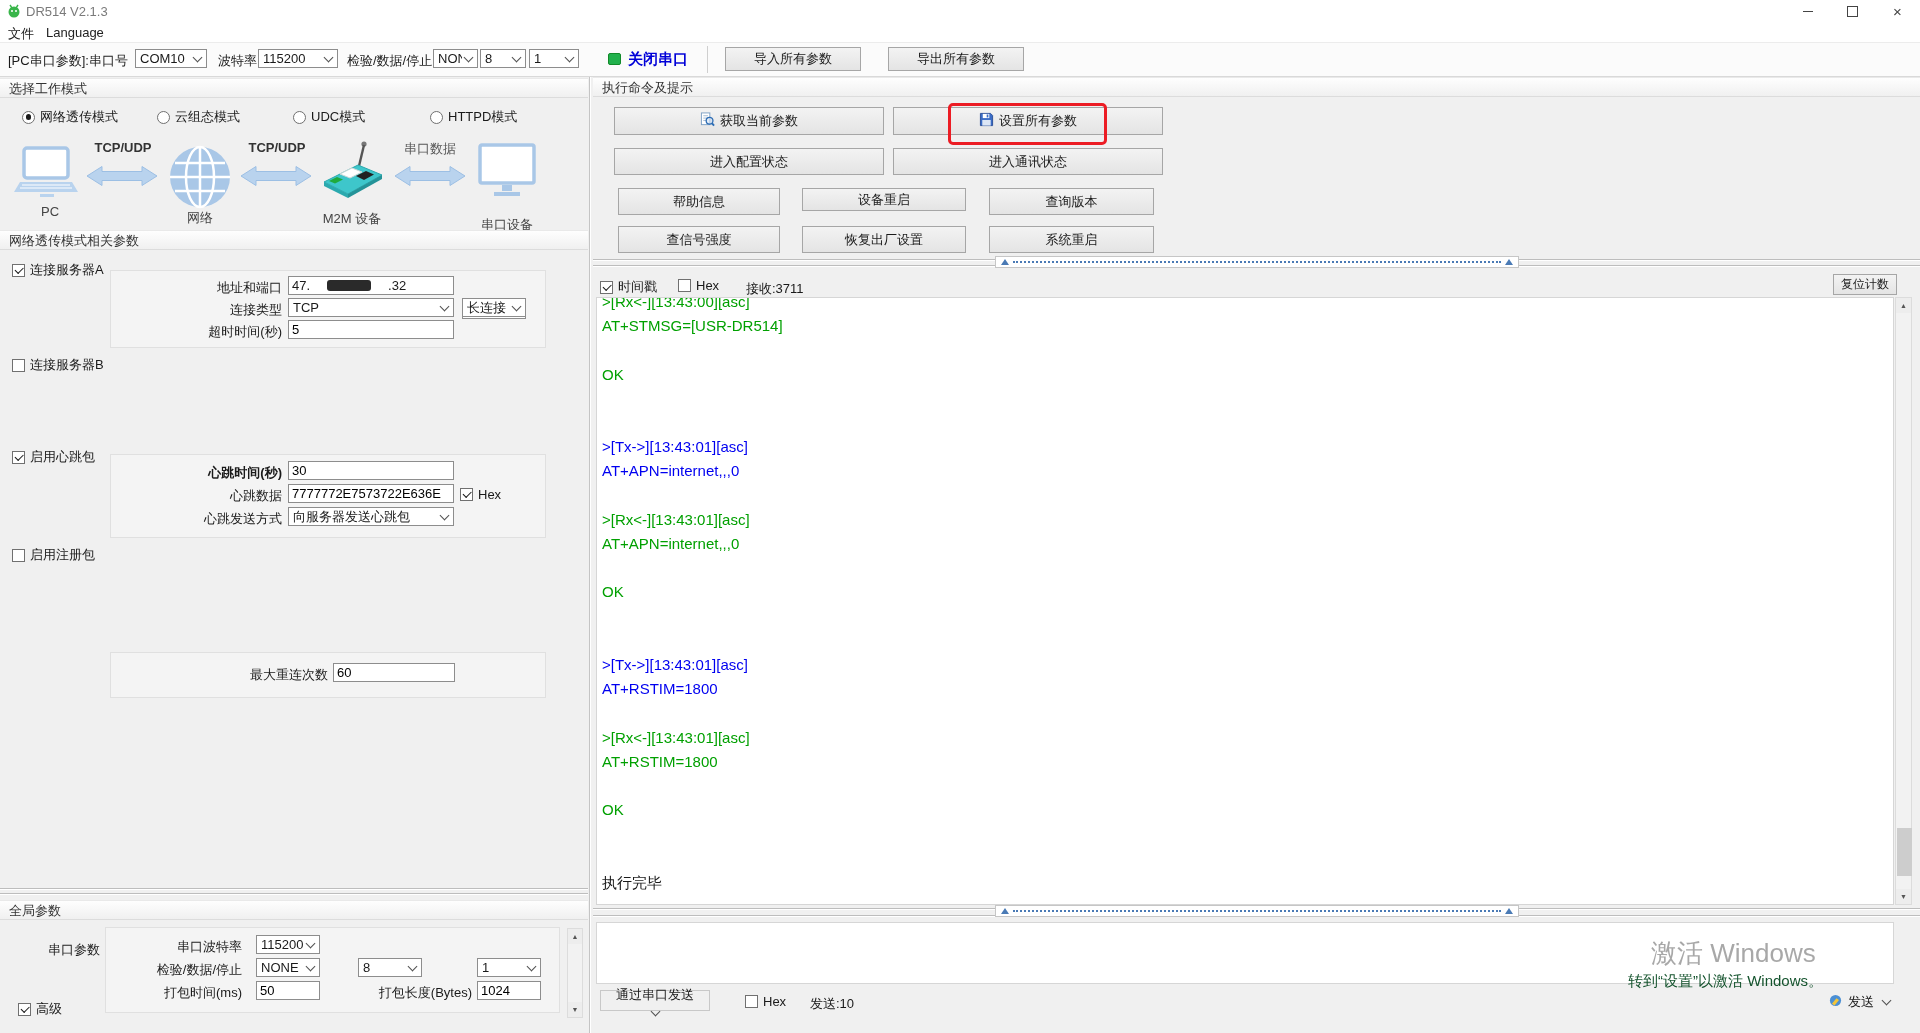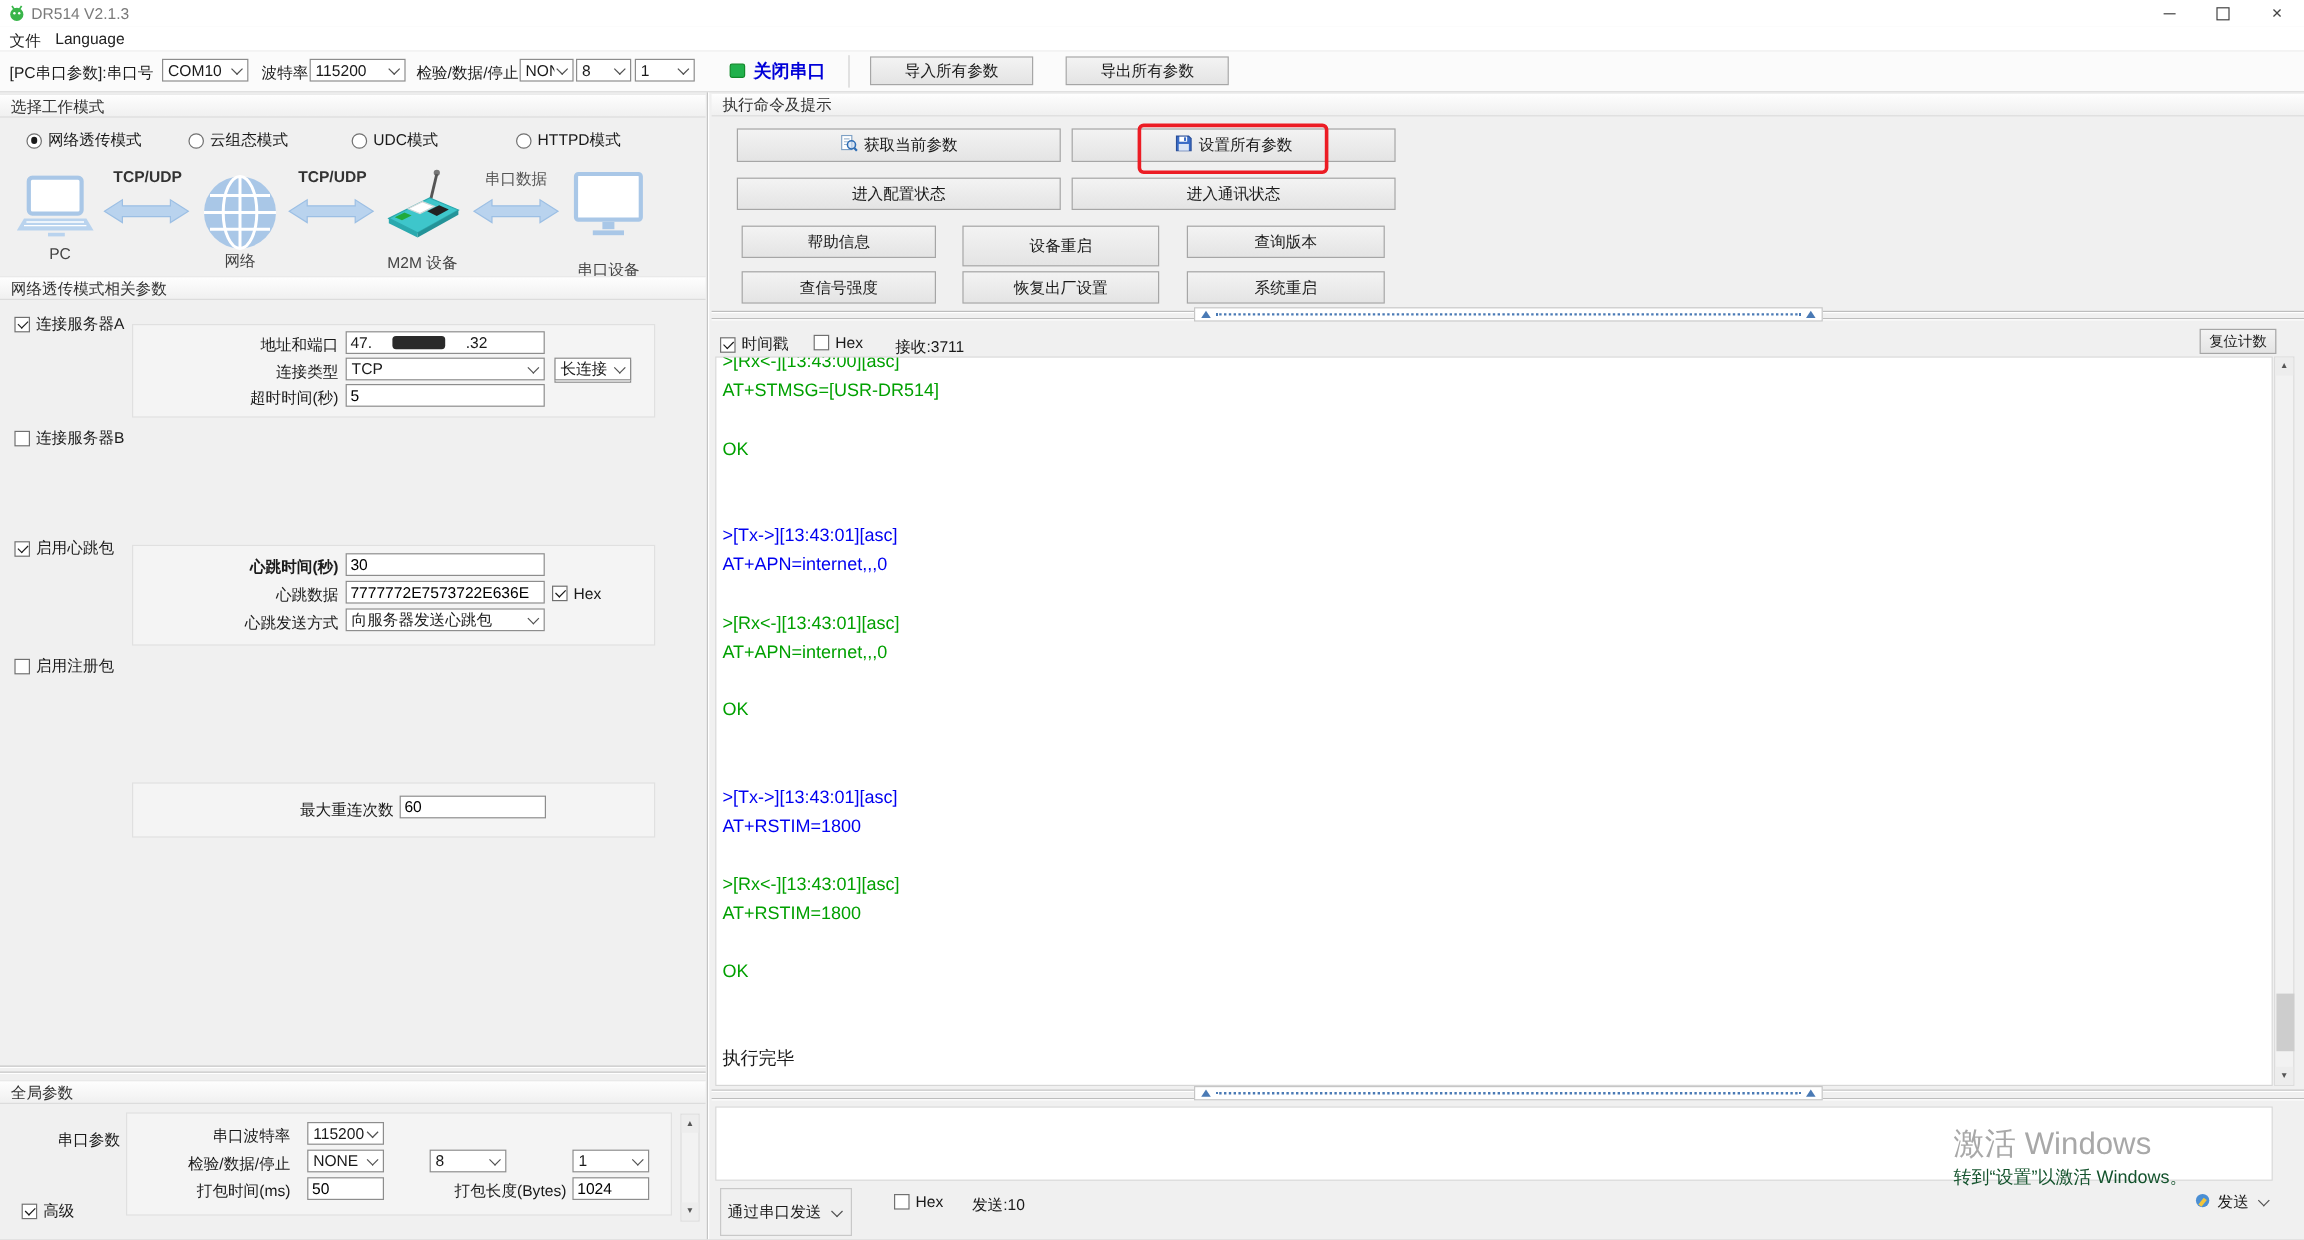--- a/index.html
+++ b/index.html
@@ -51,21 +51,21 @@
   .logbox{position:absolute;background:#fff;border:1px solid #d6d6d6;box-sizing:border-box;overflow:hidden;}
   .loglines{position:absolute;left:5px;top:-8px;font-size:15px;line-height:24.2px;white-space:pre;}
   .ln.rx{color:#00a000;}.ln.tx{color:#0000f0;}.ln.plain{color:#1a1a1a;}
   .node-label{position:absolute;font-size:13px;color:#444;text-align:center;}
   .link-label{position:absolute;font-size:13px;color:#333;text-align:center;font-weight:bold;}
   .link-label.normal{font-weight:normal;color:#555;}
   .redbox{position:absolute;border:3px solid #ec1c24;border-radius:5px;pointer-events:none;}
   .led{position:absolute;width:13px;height:12px;background:#21b14c;border:1px solid #128a2a;border-radius:2px;box-sizing:border-box;}
   .closeport{position:absolute;font-size:15px;font-weight:bold;color:#0000d8;}
   .vline{position:absolute;width:1px;background:#cfcfcf;}
-  .wm1{position:absolute;font-size:26px;color:#a8a8a8;}
+  .wm1{position:absolute;font-size:26px;color:#a8a8a8;margin-left:23px;}
   .wm2{position:absolute;font-size:15px;color:#14532d;}
   .redact{display:inline-block;width:44px;height:11px;background:#2a2a2a;border-radius:3px;margin:0 1px;}
   .flatbtn{position:absolute;display:flex;align-items:center;justify-content:center;gap:6px;
        background:#f0f0f0;border:1px solid #c8c8c8;font-size:13px;box-sizing:border-box;}
   .stext{position:absolute;font-size:13px;}
 </style>
 </head>
 <body>
 
 <div class="win">
@@ -331,21 +331,21 @@
       </svg>
     </span>
     <span>设置所有参数</span>
   </div>
   <div class="redbox" style="left:948px;top:103px;width:153px;height:36px;"></div>
 
   <div class="btn" style="left:614px;top:148px;width:270px;height:27px;">进入配置状态</div>
   <div class="btn" style="left:893px;top:148px;width:270px;height:27px;">进入通讯状态</div>
 
   <div class="btn" style="left:618px;top:188px;width:162px;height:27px;">帮助信息</div>
-  <div class="btn" style="left:802px;top:188px;width:164px;height:34px;">设备重启</div>
+  <div class="btn" style="left:802px;top:188px;width:164px;height:23px;">设备重启</div>
   <div class="btn" style="left:989px;top:188px;width:165px;height:27px;">查询版本</div>
 
   <div class="btn" style="left:618px;top:226px;width:162px;height:27px;">查信号强度</div>
   <div class="btn" style="left:802px;top:226px;width:164px;height:27px;">恢复出厂设置</div>
   <div class="btn" style="left:989px;top:226px;width:165px;height:27px;">系统重启</div>
 
   <div class="groove" style="left:593px;top:259px;width:1327px;"></div>
   <div class="groove" style="left:593px;top:265px;width:1327px;"></div>
   <div class="pill" style="left:995px;top:256px;width:524px;height:12px;">
     <i class="tri-up"></i>
@@ -375,21 +375,21 @@
 
   <div class="groove" style="left:593px;top:908px;width:1327px;"></div>
   <div class="groove" style="left:593px;top:915px;width:1327px;"></div>
   <div class="pill" style="left:995px;top:905px;width:524px;height:12px;">
     <i class="tri-up"></i>
     <div class="dots"></div>
     <i class="tri-up"></i>
   </div>
 
   <div class="logbox" style="left:596px;top:922px;width:1298px;height:62px;"></div>
-  <div class="flatbtn" style="left:600px;top:990px;width:110px;height:40px;">
+  <div class="flatbtn" style="left:600px;top:990px;width:110px;height:21px;flex-direction:column;">
     <span>通过串口发送</span>
     <i class="chev"></i>
   </div>
   <div class="cbrow" style="left:745px;top:994px;">
     <span class="cb"></span>
     <span>Hex</span>
   </div>
   <span class="stext" style="left:810px;top:995px;">发送:10</span>
   <div class="flatbtn" style="left:1826px;top:990px;width:70px;height:23px;border:none;background:transparent;">
     <span>

